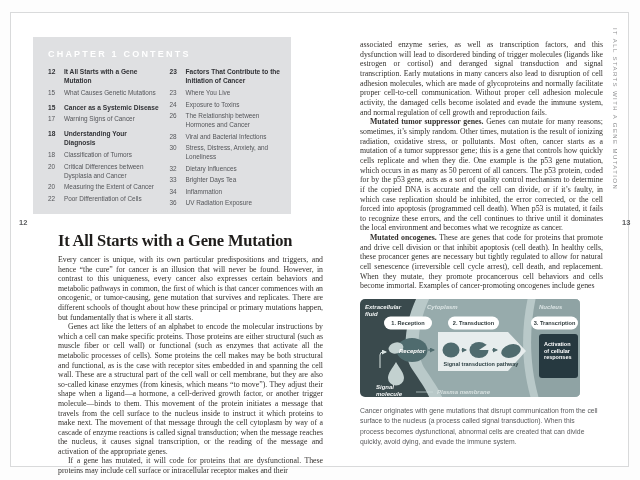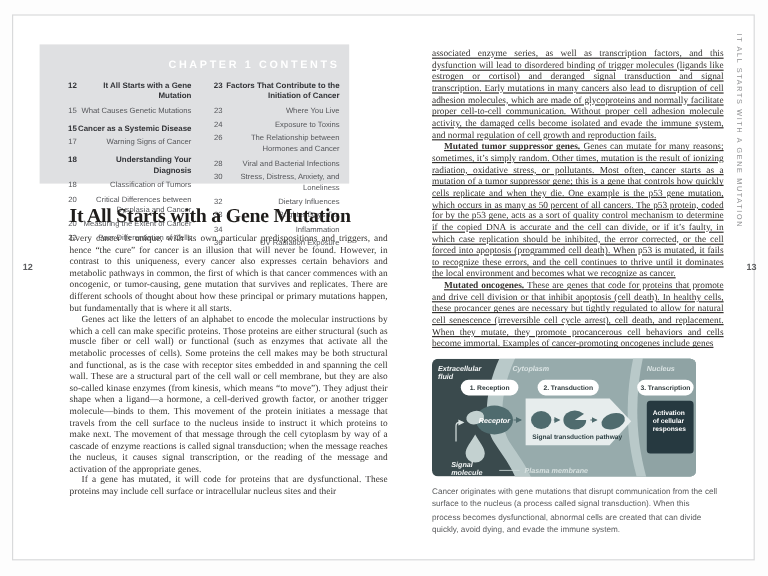--- a/index.html
+++ b/index.html
@@ -8,43 +8,43 @@
   .frame{position:absolute;left:10px;top:12px;width:617px;height:453px;
          border:1px solid #d9dadb;background:#fff;}
   
   .folio{position:absolute;font-size:7.5px;font-weight:bold;color:#5b5c5e;}
   .folio-left{left:19px;top:218px;}
   .folio-right{left:606px;top:218px;margin-left:16px;}
   .running-head{position:absolute;left:612px;top:28px;writing-mode:vertical-rl;
                 font-size:6px;letter-spacing:1.4px;color:#8f9092;white-space:nowrap;}
   
   .page-left{position:absolute;left:33px;top:37px;width:292px;}
-  .toc-box{width:258px;height:116px;box-sizing:border-box;background:#dfe0e2;
-           padding:10px 8px 0 15px;text-align:right;}
+  .toc-box{width:258px;height:177px;box-sizing:border-box;background:#dfe0e2;
+           padding:10px 8px 0 15px;}
   .toc-header{font-size:9px;font-weight:bold;letter-spacing:2.2px;color:#ffffff;
               margin:2px 0 8px 0;}
   .toc-cols{display:flex;gap:10px;}
   .toc-col{width:116px;}
   .toc-col:last-child{width:118px;}
   .trow{display:flex;font-size:6.4px;line-height:1.42;color:#55565a;margin-top:2.4px;}
   .trow.bold{font-weight:bold;color:#323337;margin-top:5.5px;font-size:6.6px;}
   .trow:first-child{margin-top:0;}
   .tnum{width:16px;flex:none;}
   .tlabel{flex:1;}
   .title{margin:17px 0 0 25px;font-family:"Liberation Serif",serif;font-weight:bold;
          font-size:16.5px;line-height:20px;color:#1f1d1b;letter-spacing:-0.2px;}
   .body{font-family:"Liberation Serif",serif;font-size:7.8px;line-height:9.6px;
         color:#33302d;text-align:justify;}
   .page-left .body{margin:4px 0 0 25px;width:265px;}
   .body p{margin:0;}
   .body p.ind{text-indent:10px;}
   .body b{font-weight:bold;margin-top:42px;}
   
   .page-right{position:absolute;left:360px;top:38px;width:243px;}
-  .page-right .body{padding-top:2px;width:243px;line-height:9.65px;text-decoration:underline;}
+  .page-right .body{padding-top:2px;width:243px;line-height:9.65px;}
   .cell-figure{margin:8px 0 0 0;width:220px;height:98px;}
   .caption{display:block;margin-top:9px;width:238px;font-size:6.8px;line-height:1.52;
            color:#595a5c;text-align:left;}
   svg text{font-family:"Liberation Sans",sans-serif;}
   .fig-region{font-size:6px;font-weight:bold;font-style:italic;}
   .fig-pill-text{font-size:5.6px;font-weight:bold;fill:#2f3a3c;}
   .fig-small{font-size:5.5px;font-weight:bold;}
 </style>
 </head>
 <body>
@@ -139,21 +139,21 @@
               <span class="tnum">36</span>
               <span class="tlabel">UV Radiation Exposure</span>
             </div>
           </div>
       </div>
     </div>
     <h1 class="title">It All Starts with a Gene Mutation</h1>
     <div class="body">
         <p>Every cancer is unique, with its own particular predispositions and triggers, and hence “the cure” for cancer is an illusion that will never be found. However, in contrast to this uniqueness, every cancer also expresses certain behaviors and metabolic pathways in common, the first of which is that cancer commences with an oncogenic, or tumor-causing, gene mutation that survives and replicates. There are different schools of thought about how these principal or primary mutations happen, but fundamentally that is where it all starts.</p>
         <p class="ind">Genes act like the letters of an alphabet to encode the molecular instructions by which a cell can make specific proteins. Those proteins are either structural (such as muscle fiber or cell wall) or functional (such as enzymes that activate all the metabolic processes of cells). Some proteins the cell makes may be both structural and functional, as is the case with receptor sites embedded in and spanning the cell wall. These are a structural part of the cell wall or cell membrane, but they are also so-called kinase enzymes (from kinesis, which means “to move”). They adjust their shape when a ligand—a hormone, a cell-derived growth factor, or another trigger molecule—binds to them. This movement of the protein initiates a message that travels from the cell surface to the nucleus inside to instruct it which proteins to make next. The movement of that message through the cell cytoplasm by way of a cascade of enzyme reactions is called signal transduction; when the message reaches the nucleus, it causes signal transcription, or the reading of the message and activation of the appropriate genes.</p>
-        <p class="ind">If a gene has mutated, it will code for proteins that are dysfunctional. These proteins may include cell surface or intracellular nucleus sites and their</p>
+        <p class="ind">If a gene has mutated, it will code for proteins that are dysfunctional. These proteins may include cell surface or intracellular receptor makes and their</p>
       </div>
   </section>
 
   <section class="page-right">
     <div class="body">
         <p>associated enzyme series, as well as transcription factors, and this dysfunction will lead to disordered binding of trigger molecules (ligands like estrogen or cortisol) and deranged signal transduction and signal transcription. Early mutations in many cancers also lead to disruption of cell adhesion molecules, which are made of glycoproteins and normally facilitate proper cell-to-cell communication. Without proper cell adhesion molecule activity, the damaged cells become isolated and evade the immune system, and normal regulation of cell growth and reproduction fails.</p>
         <p class="ind"><b>Mutated tumor suppressor genes. </b>Genes can mutate for many reasons; sometimes, it’s simply random. Other times, mutation is the result of ionizing radiation, oxidative stress, or pollutants. Most often, cancer starts as a mutation of a tumor suppressor gene; this is a gene that controls how quickly cells replicate and when they die. One example is the p53 gene mutation, which occurs in as many as 50 percent of all cancers. The p53 protein, coded for by the p53 gene, acts as a sort of quality control mechanism to determine if the copied DNA is accurate and the cell can divide, or if it’s faulty, in which case replication should be inhibited, the error corrected, or the cell forced into apoptosis (programmed cell death). When p53 is mutated, it fails to recognize these errors, and the cell continues to thrive until it dominates the local environment and becomes what we recognize as cancer.</p>
         <p class="ind"><b>Mutated oncogenes. </b>These are genes that code for proteins that promote and drive cell division or that inhibit apoptosis (cell death). In healthy cells, these procancer genes are necessary but tightly regulated to allow for natural cell senescence (irreversible cell cycle arrest), cell death, and replacement. When they mutate, they promote procancerous cell behaviors and cells become immortal. Examples of cancer-promoting oncogenes include genes</p>
       </div>
 

